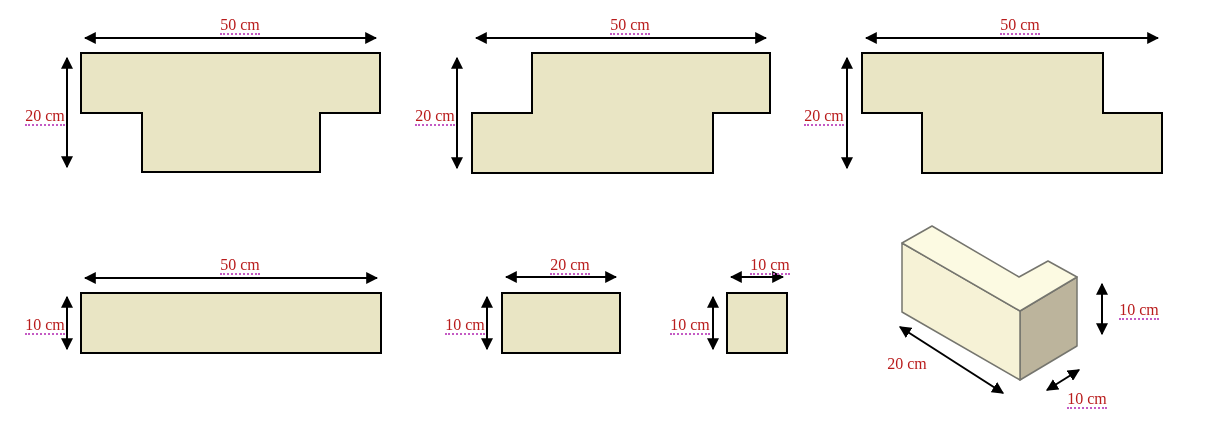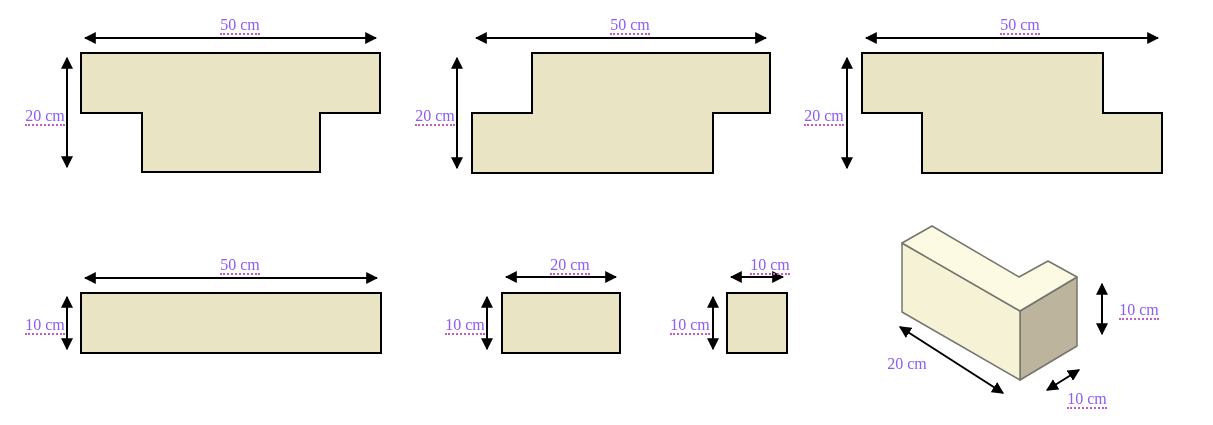--- a/index.html
+++ b/index.html
@@ -15,21 +15,21 @@
   .flat { stroke: #000000; stroke-width: 2; }
   .face { stroke: #75756e; stroke-width: 1.5; stroke-linejoin: round; }
   .arrow { stroke: #000000; stroke-width: 2; }
   .ah { fill: #000000; }
   .dim {
     position: absolute;
     width: 64px;
     text-align: center;
     font-size: 16px;
     line-height: 17px;
-    color: #8b5cf6;
+    color: #b91c1c;
     white-space: nowrap;
   }
   .dim span {
     display: inline-block;
     border-bottom: 2px dotted var(--underline, #c45ac4);
     padding-bottom: 0px;
   }
   .dim.plain span { border-bottom: none; }
 </style>
 </head>

